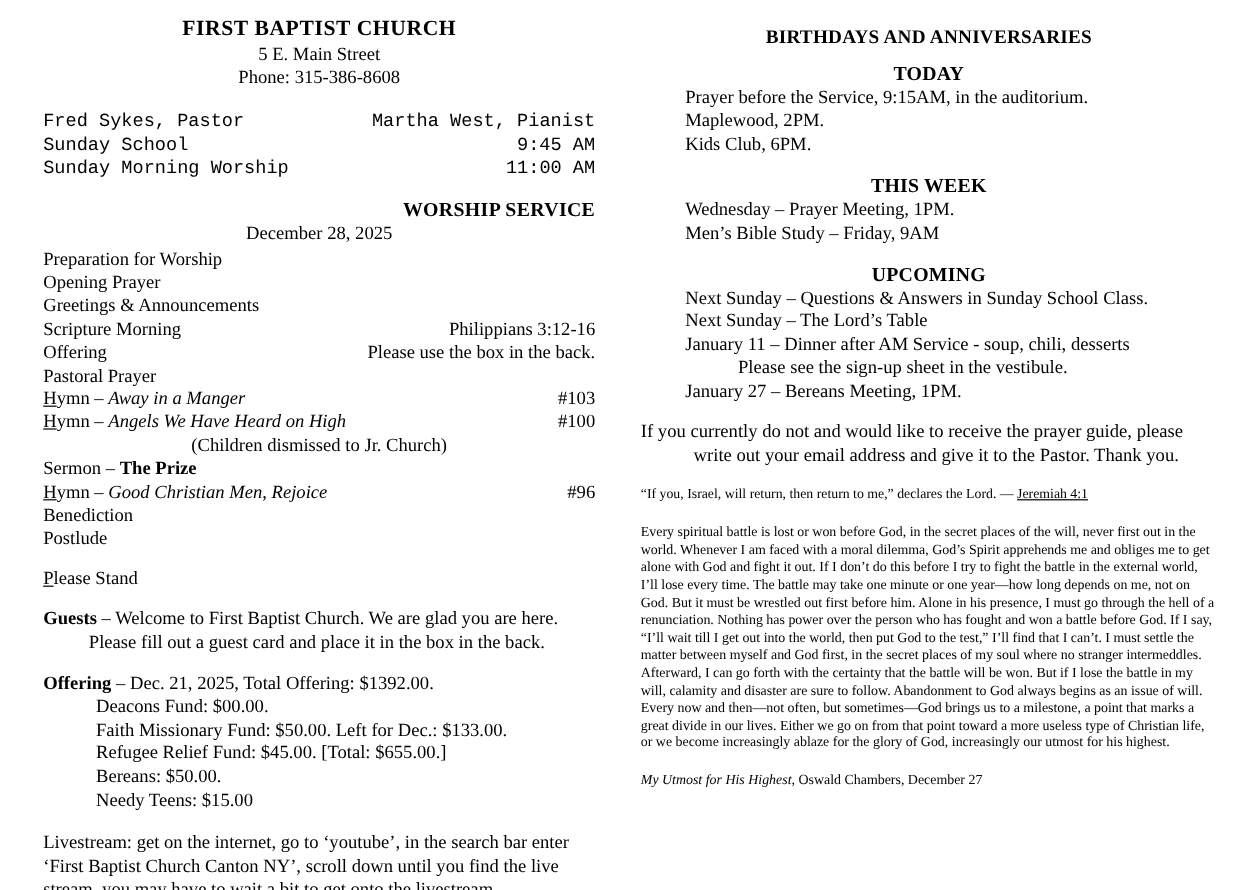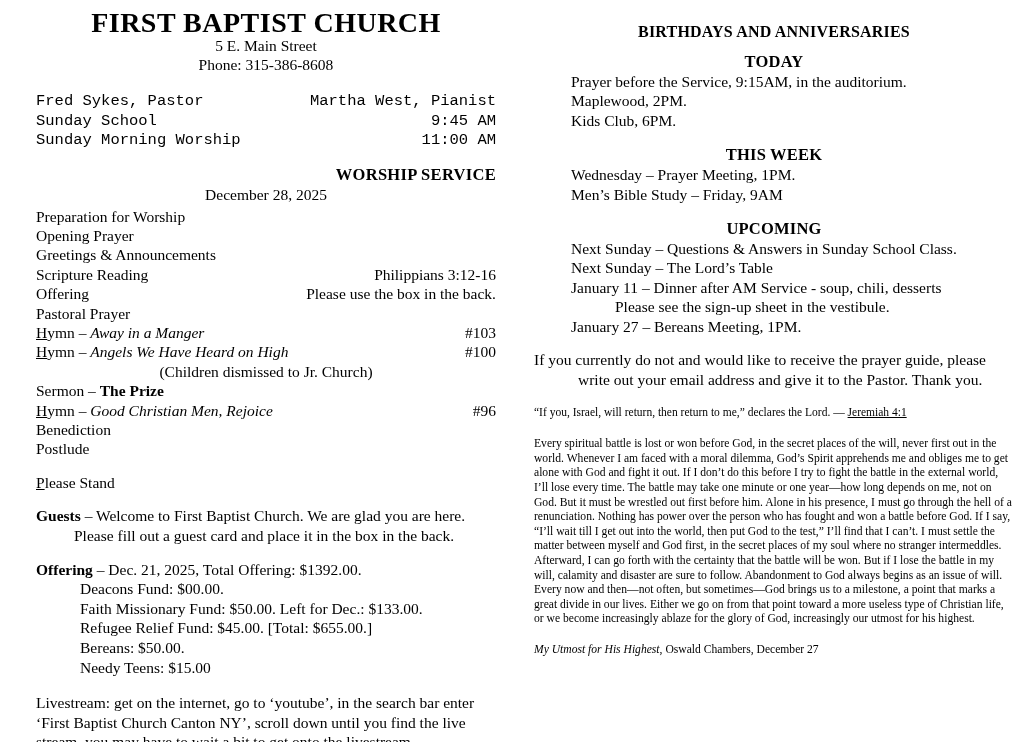--- a/index.html
+++ b/index.html
@@ -33,21 +33,21 @@
     width: 516px;
     box-sizing: border-box;
     padding: 22px 18px 0 18px;
     position: relative;
   }
 
   
   .church-title {
     text-align: center;
     font-weight: bold;
-    font-size: 28px;
+    font-size: 18px;
     letter-spacing: 0.5px;
     line-height: 26px;
     margin: 2px 0 0 0;
   }
   .church-sub {
     text-align: center;
     font-size: 15.5px;
     line-height: 19px;
   }
 
@@ -201,21 +201,21 @@
       </div>
       <div class="svc">
         <span class="label">Opening Prayer</span>
         <span class="value"></span>
       </div>
       <div class="svc">
         <span class="label">Greetings &amp; Announcements</span>
         <span class="value"></span>
       </div>
       <div class="svc">
-        <span class="label">Scripture Reading</span>
+        <span class="label">Scripture Morning</span>
         <span class="value">Philippians 3:12-16</span>
       </div>
       <div class="svc">
         <span class="label">Offering</span>
         <span class="value">Please use the box in the back.</span>
       </div>
       <div class="svc">
         <span class="label">Pastoral Prayer</span>
         <span class="value"></span>
       </div>

